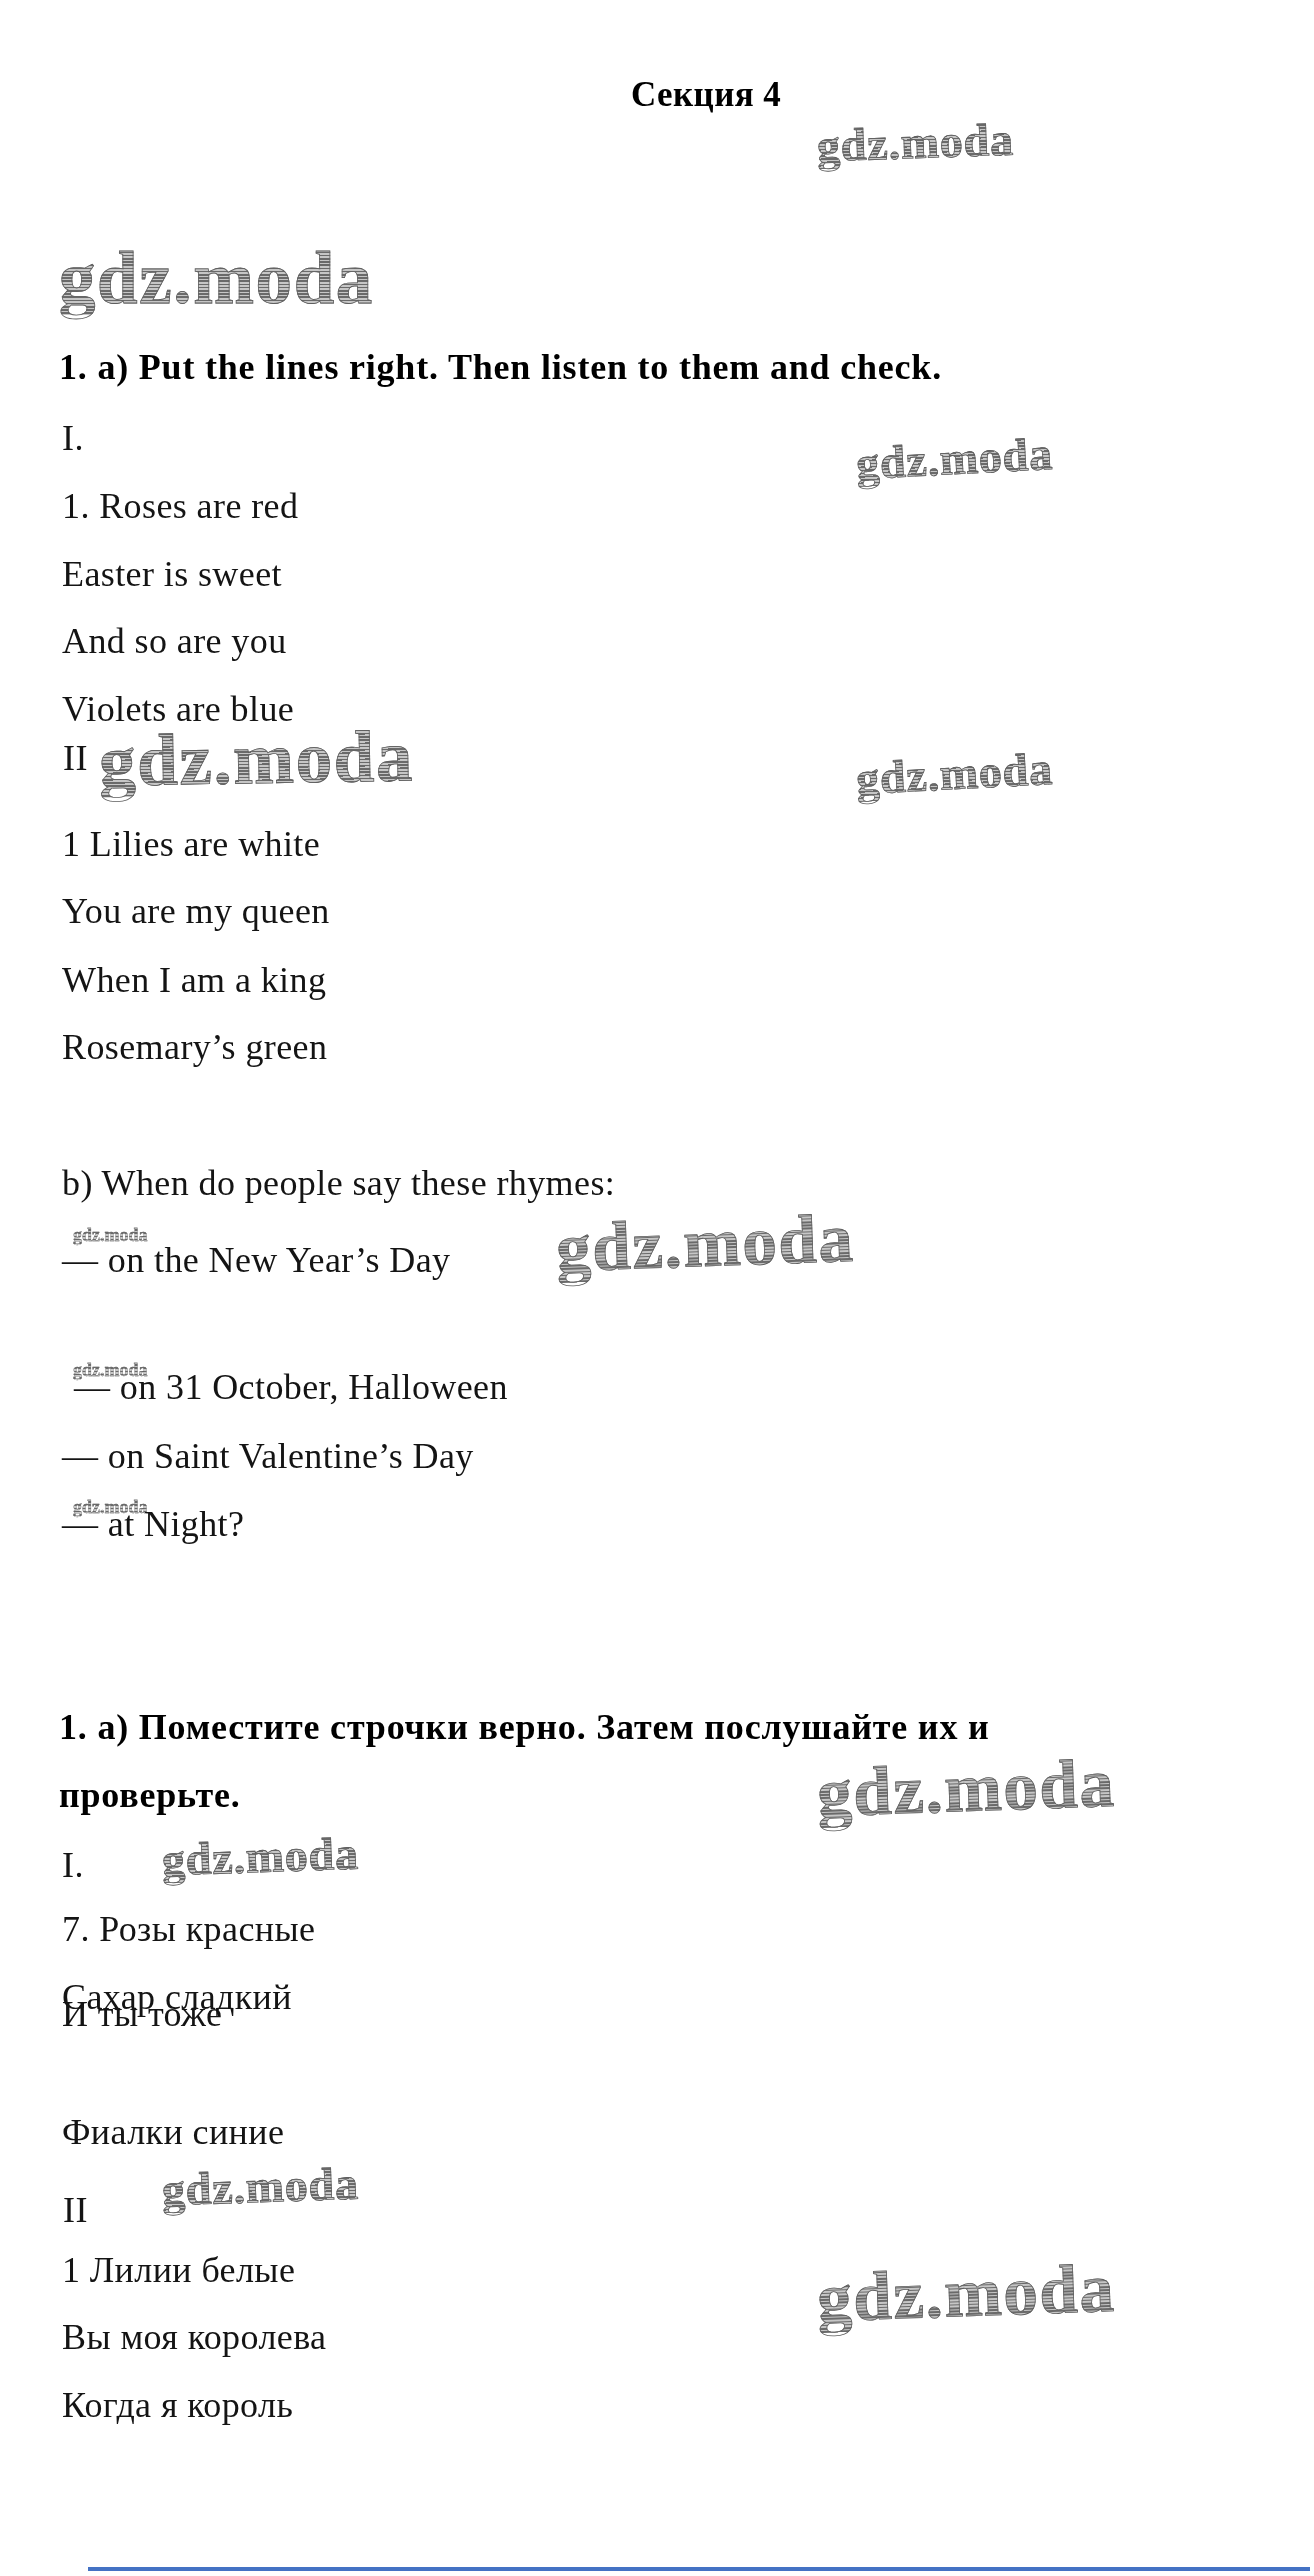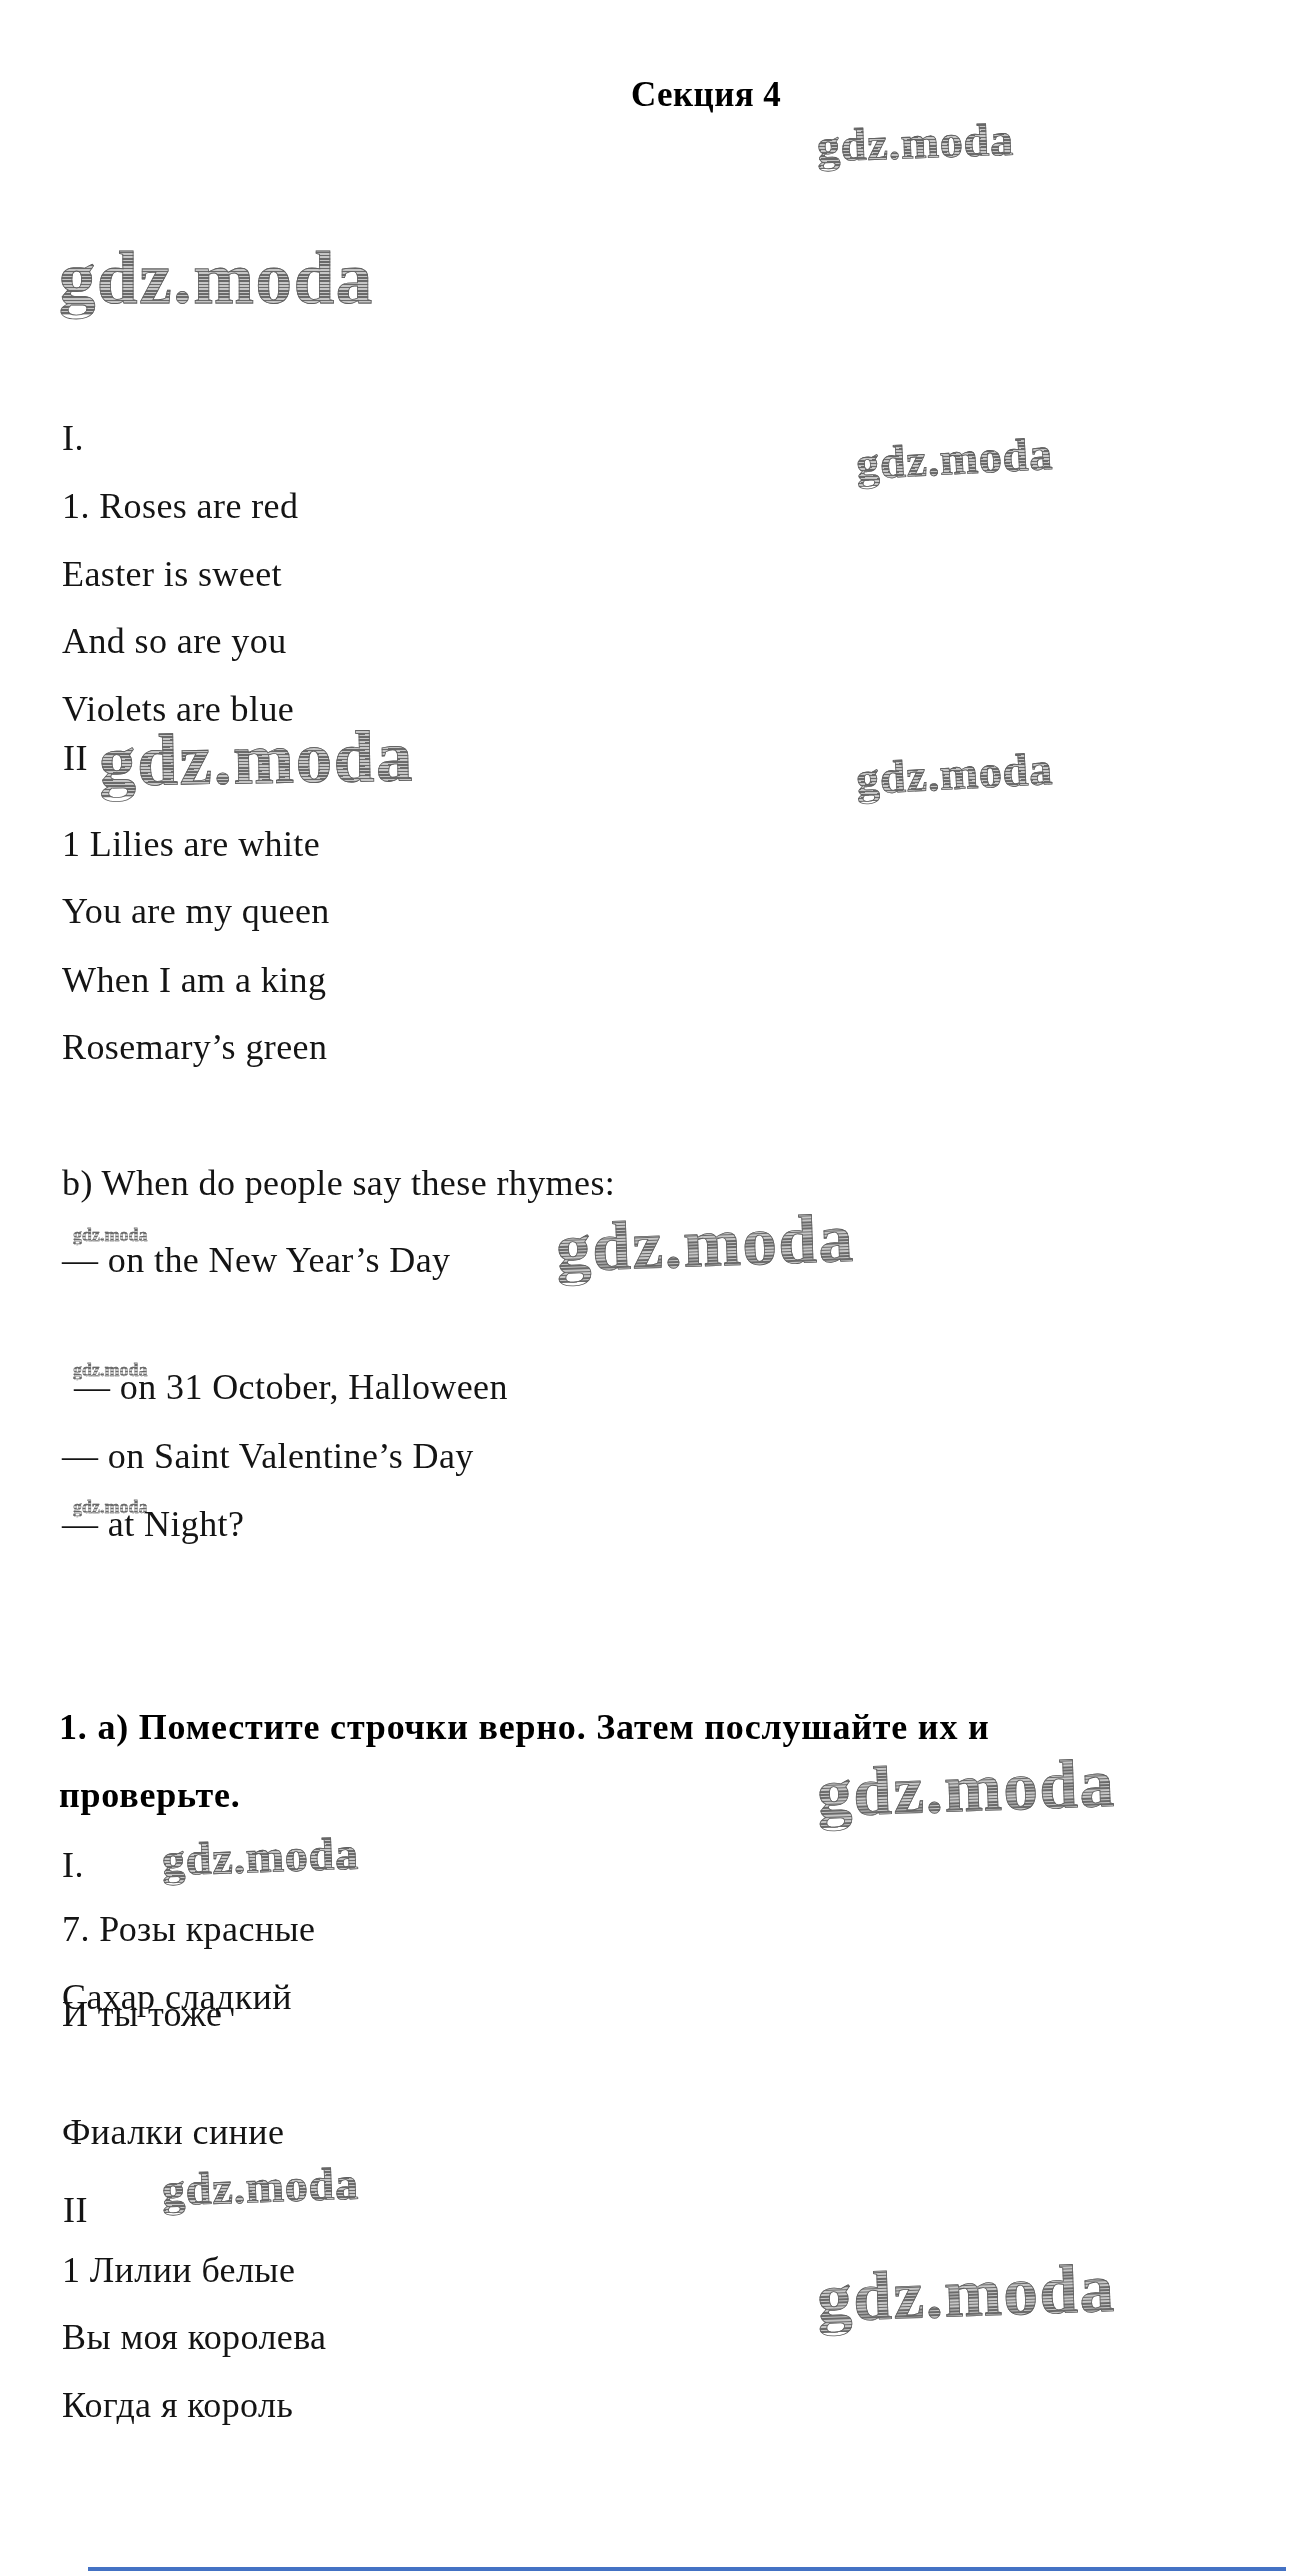--- a/index.html
+++ b/index.html
@@ -3,20 +3,21 @@
 <meta charset="utf-8">
 <style>
   html,body{margin:0;padding:0;background:#ffffff;}
   #page{
     position:relative;
     width:1286px;height:2576px;
     background:#ffffff;
     overflow:hidden;
     font-family:"Liberation Serif", serif;
     color:#141414;
+    padding-left:28px;
   }
   .t{
     position:absolute;
     white-space:nowrap;
     font-size:36px;
     line-height:1.05;
     letter-spacing:0.4px;
     color:#141414;
   }
   .b{
@@ -63,20 +64,21 @@
 </head>
 <body>
 
 <div id="page">
 
   <div class="t title" style="left:631px; top:77px;">Секция 4</div>
   <div class="wm wm-med rot-2" style="left:817px; top:120px;">gdz.moda</div>
 
   <div class="wm wm-big" style="left:59px; top:242px;">gdz.moda</div>
 
+  <div class="t b" style="left:59px; top:349px;">1. a) Put the lines right. Then listen to them and check.</div>
 
   <div class="t" style="left:62px; top:420px;">I.</div>
   <div class="wm wm-med rot-3" style="left:856px; top:436px;">gdz.moda</div>
 
   <div class="t" style="left:62px; top:488px;">1. Roses are red</div>
   <div class="t" style="left:62px; top:556px;">Easter is sweet</div>
   <div class="t" style="left:62px; top:623px;">And so are you</div>
   <div class="t" style="left:62px; top:691px;">Violets are blue</div>
 
   <div class="t" style="left:63px; top:740px;">II</div>

